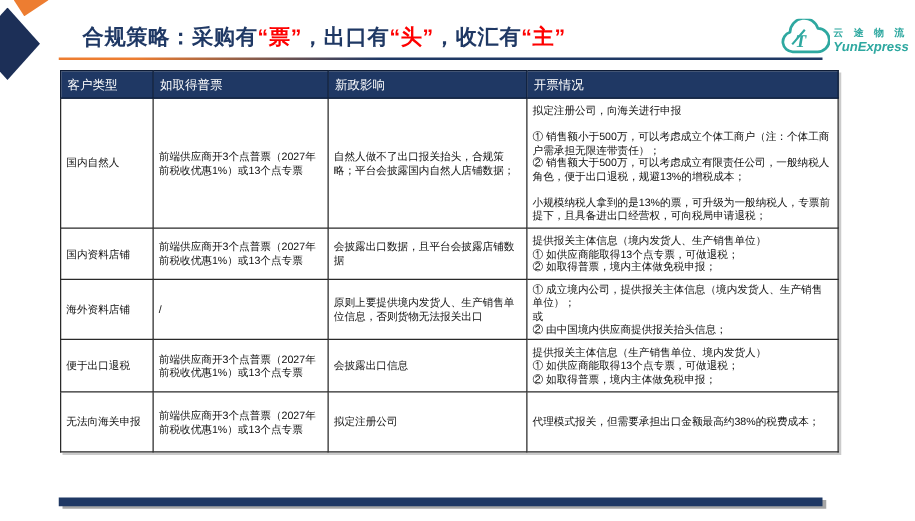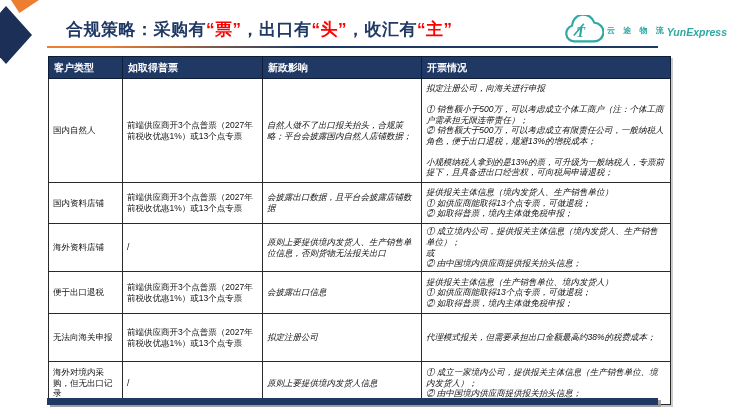--- a/index.html
+++ b/index.html
@@ -29,44 +29,44 @@
   
   .rule {
     position:absolute; left:47px; top:46px; width:611px; height:2px;
     background:linear-gradient(90deg,#ED7D31 0%,#ED7D31 10%,#1F3864 42%,#1F3864 100%);
   }
   
   .logo {
     position:absolute; right:5px; top:15px;
     display:flex; align-items:center; gap:3px;
   }
-  .logo-text { display:flex; flex-direction:row; line-height:1.15; }
+  .logo-text { display:flex; flex-direction:column; line-height:1.15; }
   .logo-cn { color:#2EA8A0; font-size:8px; font-weight:bold; letter-spacing:3px; white-space:nowrap; }
   .logo-en { color:#2EA8A0; font-size:10.5px; font-weight:bold; font-style:italic; white-space:nowrap; }
   
   table.main {
     position:absolute; left:48px; top:56px; width:622px;
     border-collapse:collapse; table-layout:fixed;
     box-shadow:2px 2px 0 rgba(160,160,160,.55);
     background:#fff;
   }
   table.main th {
     background:#1F3864; color:#ffffff;
-    font-size:10px; font-weight:bold; text-align:left;
+    font-size:10px; font-weight:normal; text-align:left;
     padding:3px 5px; height:15px;
     border:1px solid #0e1c36;
     margin-left:40px;
   }
   table.main td {
     border:1px solid #2a2a2a;
     font-size:8.5px; color:#101010; line-height:1.24;
     padding:2px 4px; vertical-align:middle;
     overflow:hidden;
   }
-  .pre { white-space:pre-line;font-style:italic; }
+  .pre { white-space:pre-line; }
   tr.r1 td { height:99px; }
   tr.r2 td { height:36px; }
   tr.r3 td { height:43px; }
   tr.r4 td { height:37px; }
   tr.r5 td { height:43px; }
   tr.r6 td { height:38px; }
   
   .bottom-bar {
     position:absolute; left:47px; top:398px; width:611px; height:7px;
     background:#1F3864;
@@ -149,23 +149,16 @@
       <td class="pre">提供报关主体信息（生产销售单位、境内发货人）
 ① 如供应商能取得13个点专票，可做退税；
 ② 如取得普票，境内主体做免税申报；</td>
     </tr>
     <tr class="r5">
       <td>无法向海关申报</td>
       <td>前端供应商开3个点普票（2027年前税收优惠1%）或13个点专票</td>
       <td class="pre">拟定注册公司</td>
       <td class="pre">代理模式报关，但需要承担出口金额最高约38%的税费成本；</td>
     </tr>
-    <tr class="r6">
-      <td>海外对境内采购，但无出口记录</td>
-      <td>/</td>
-      <td class="pre">原则上要提供境内发货人信息</td>
-      <td class="pre">① 成立一家境内公司，提供报关主体信息（生产销售单位、境内发货人）；
-② 由中国境内供应商提供报关抬头信息；</td>
-    </tr>
   </tbody>
 </table>
 
 <div class="bottom-bar"></div>
 
 </body></html>

